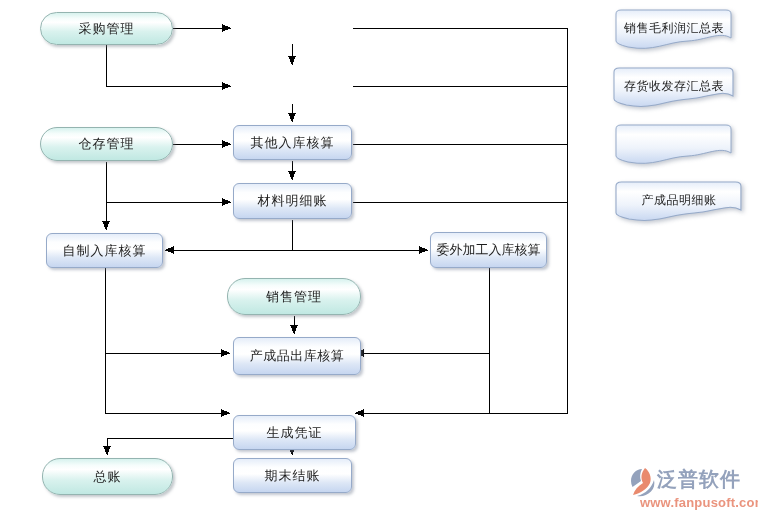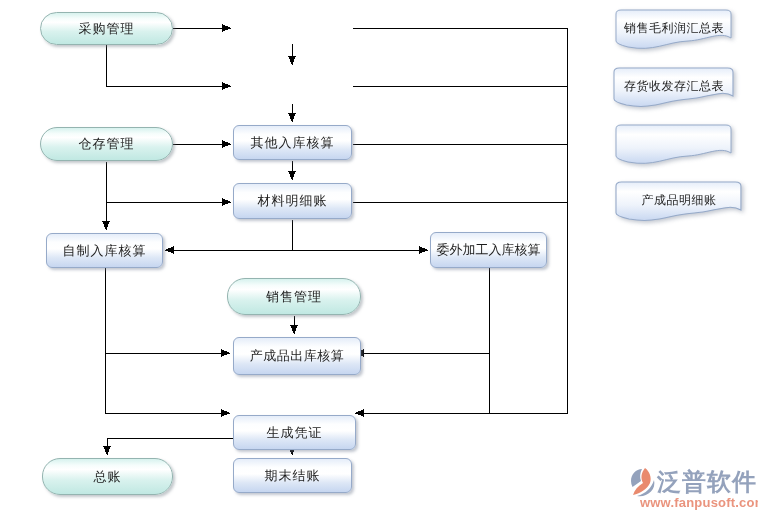--- a/index.html
+++ b/index.html
@@ -27,21 +27,21 @@
   .doc svg{position:absolute;left:0;top:0;width:100%;height:100%;overflow:visible;}
   .doc .doc-label{
     position:absolute;left:0;top:4px;width:100%;height:28px;
     display:flex;align-items:center;justify-content:center;
     font-size:12px;color:#1c1c1c;letter-spacing:0.5px;white-space:nowrap;
   }
   .logo{position:absolute;left:630px;top:466px;width:128px;height:48px;}
   .logo-icon{position:absolute;left:0;top:2px;}
   .logo-brand{
     position:absolute;left:27px;top:0px;width:101px;
-    font-size:24px;font-weight:bold;color:#94a2bc;letter-spacing:1px;white-space:nowrap;
+    font-size:20px;font-weight:bold;color:#94a2bc;letter-spacing:1px;white-space:nowrap;
   }
   .logo-url{
     position:absolute;left:10px;top:29px;width:118px;text-align:right;
     font-size:13px;font-weight:bold;color:#ea947e;letter-spacing:0.2px;white-space:nowrap;
   }
 </style>
 </head>
 <body>
 
 <div class="stage">

